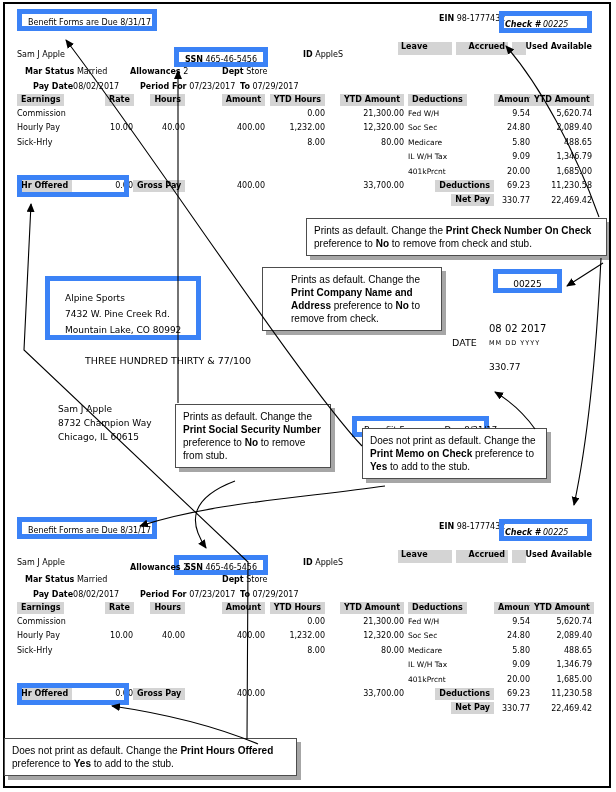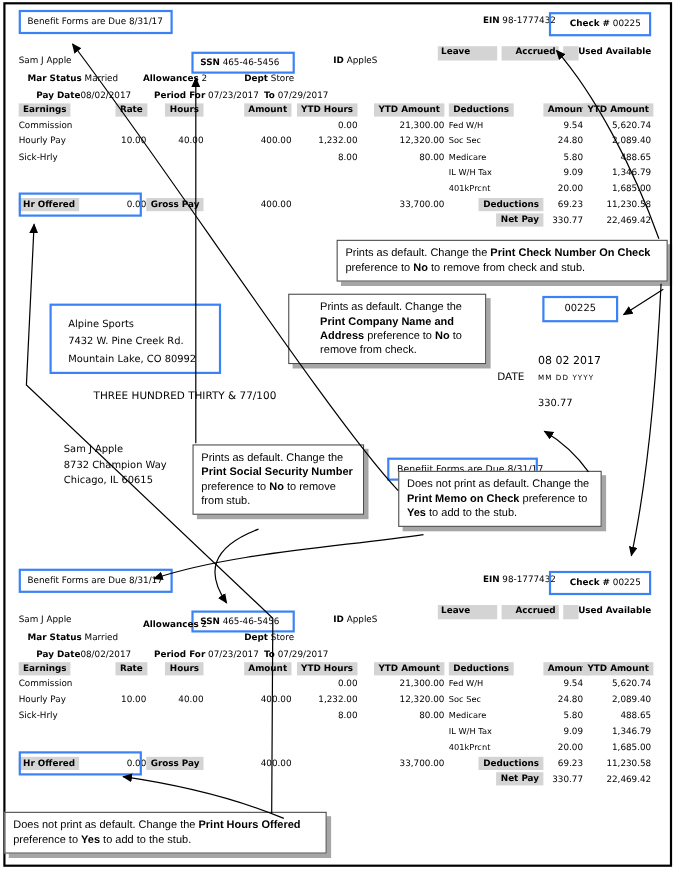--- a/index.html
+++ b/index.html
@@ -4,28 +4,28 @@
 <style>
   html,body{margin:0;padding:0;background:#fff;}
   body{width:616px;height:792px;position:relative;overflow:hidden;
        font-family:"DejaVu Sans",sans-serif;color:#000;}
   .page-frame{position:absolute;left:3px;top:2px;width:608px;height:786px;
               border:2px solid #000;box-sizing:border-box;}
   .abs{position:absolute;}
   
   .stub{position:absolute;left:0;width:616px;height:230px;font-size:8px;}
   .stub.top{top:0;} .stub.bottom{top:508px;}
-  .redbox{position:absolute;border:2px solid #3b82f6;box-sizing:border-box;background:transparent;}
+  .redbox{position:absolute;border:5px solid #3b82f6;box-sizing:border-box;background:transparent;}
   .b{font-weight:bold;}
   .chip{background:#d4d4d4;padding:0 4px;font-weight:bold;display:inline-block;line-height:12px;}
   .memo-box{left:17px;top:9px;width:140px;height:22px;}
   .memo-box .txt{position:absolute;left:6px;top:4px;white-space:nowrap;}
   .ein{left:439px;top:14px;white-space:nowrap;}
   .check-box{left:499px;top:11px;width:93px;height:22px;}
-  .check-box .txt{position:absolute;left:17px;top:4px;white-space:nowrap;}
+  .check-box .txt{position:absolute;left:1px;top:4px;white-space:nowrap;font-style:italic;}
   .lv{position:absolute;top:42px;height:13px;font-weight:bold;box-sizing:border-box;}
   .lv.chipbg{background:#d4d4d4;}
   .ssn-box{left:174px;top:47px;width:94px;height:20px;}
   .ssn-box .txt{position:absolute;left:6px;top:3px;white-space:nowrap;}
   .paytable{position:absolute;left:17px;top:93px;width:575px;border-collapse:collapse;table-layout:fixed;}
   .paytable td{padding:0;height:14.5px;font-size:8px;vertical-align:middle;white-space:nowrap;overflow:visible;}
   .paytable tr.hd td{height:13px;}
   .c0{text-align:left;} .c1,.c2,.c3,.c4,.c5,.c7,.c8{text-align:right;}
   .c6{text-align:left;padding-left:4px !important;}
   .c6.ar{text-align:right;}

